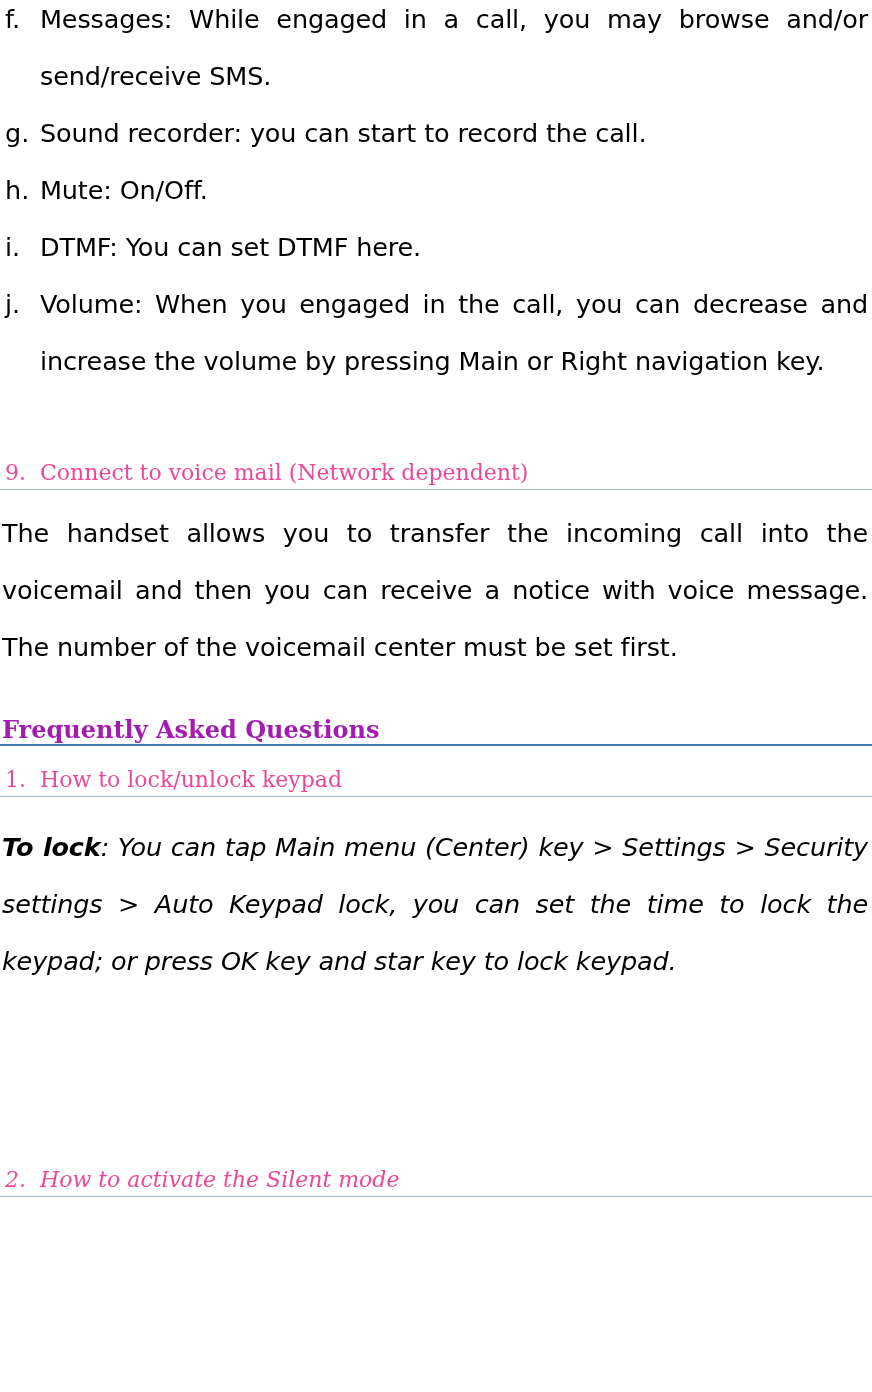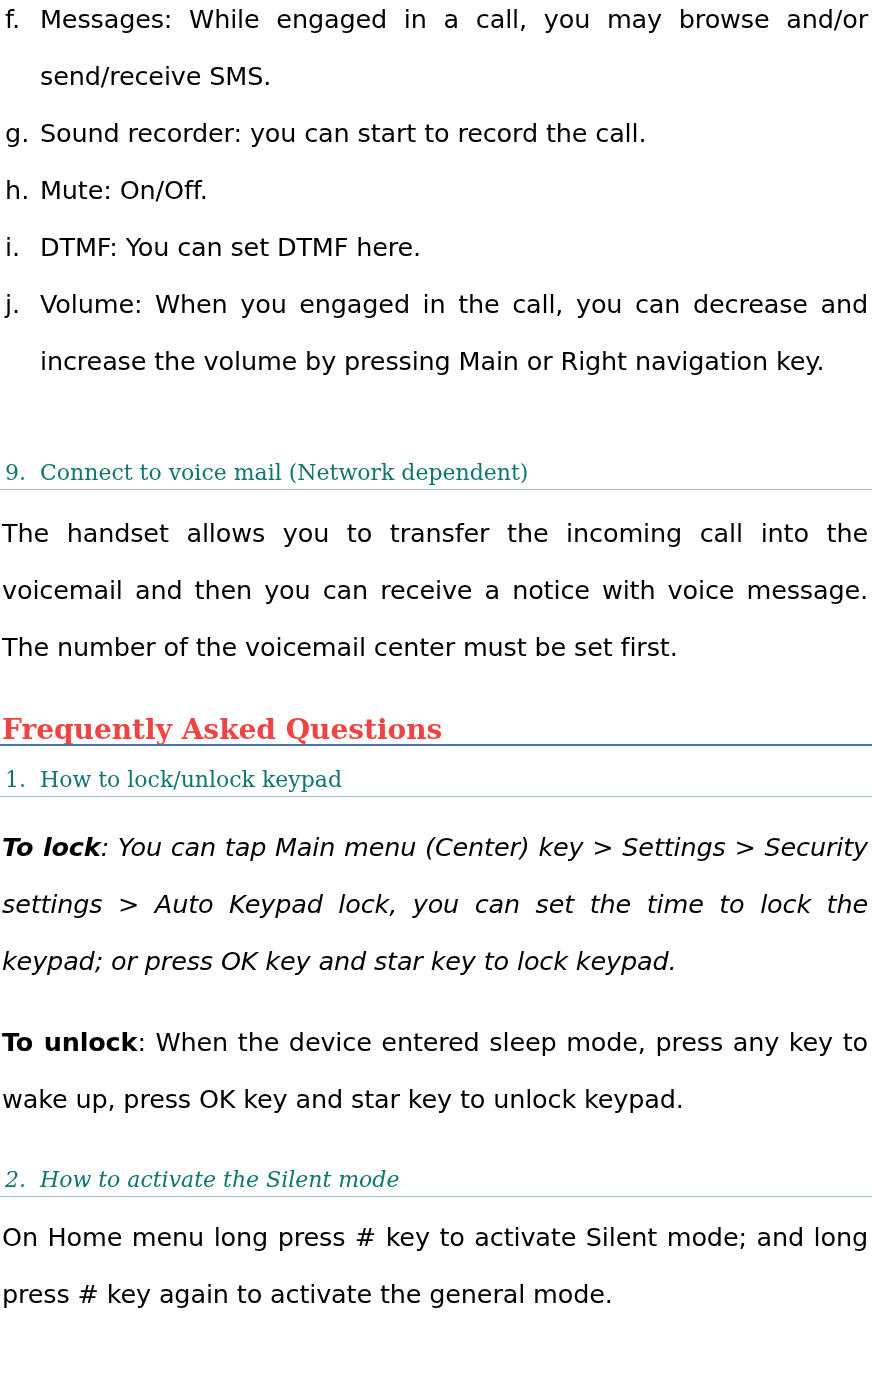--- a/index.html
+++ b/index.html
@@ -62,21 +62,21 @@
   }
 
   
   .num-heading {
     position: absolute;
     left: 5px;
     width: 867px;
     font-family: "DejaVu Serif", serif;
     font-size: 22px;
     line-height: 34px;
-    color: #0f766e;
+    color: #ec4899;
     white-space: nowrap;
   }
   .num-heading .num {
     display: inline-block;
     width: 35px;
   }
   .num-heading .rule {
     position: absolute;
     left: -5px;
     bottom: 0;
@@ -85,23 +85,23 @@
     background: #A3C0D4;
   }
 
   
   .section-heading {
     position: absolute;
     left: 2px;
     width: 870px;
     font-family: "DejaVu Serif", serif;
     font-weight: bold;
-    font-size: 28px;
+    font-size: 24px;
     line-height: 32px;
-    color: #ef4444;
+    color: #a21caf;
     white-space: nowrap;
   }
   .section-heading .rule {
     position: absolute;
     left: -2px;
     bottom: 0;
     width: 872px;
     height: 2px;
     background: #4776AC;
   }
@@ -154,31 +154,25 @@
 
   <div class="num-heading" style="top:763px;">
     <span class="num">1.</span><span>How to lock/unlock keypad</span>
     <span class="rule"></span>
   </div>
 
   <div class="para" style="top:819px;font-style:italic;">
     <p class="body-text"><b>To lock</b><span>: You can tap Main menu (Center) key &gt; Settings &gt; Security settings &gt; Auto Keypad lock, you can set the time to lock the keypad; or press OK key and star key to lock keypad.</span></p>
   </div>
 
-  <div class="para" style="top:1014px;">
-    <p class="body-text"><b>To unlock</b><span>: When the device entered sleep mode, press any key to wake up, press OK key and star key to unlock keypad.</span></p>
-  </div>
 
   <div class="num-heading" style="top:1163px;font-style:italic;">
     <span class="num">2.</span><span>How to activate the Silent mode</span>
     <span class="rule"></span>
   </div>
 
-  <div class="para" style="top:1209px;">
-    <p class="body-text">On Home menu long press # key to activate Silent mode; and long press # key again to activate the general mode.</p>
-  </div>
 
   <div class="num-heading" style="top:1423px;">
     <span class="num">3.</span><span>How to activate Phone lock</span>
     <span class="rule"></span>
   </div>
 
 </div>
 
 </body></html>

